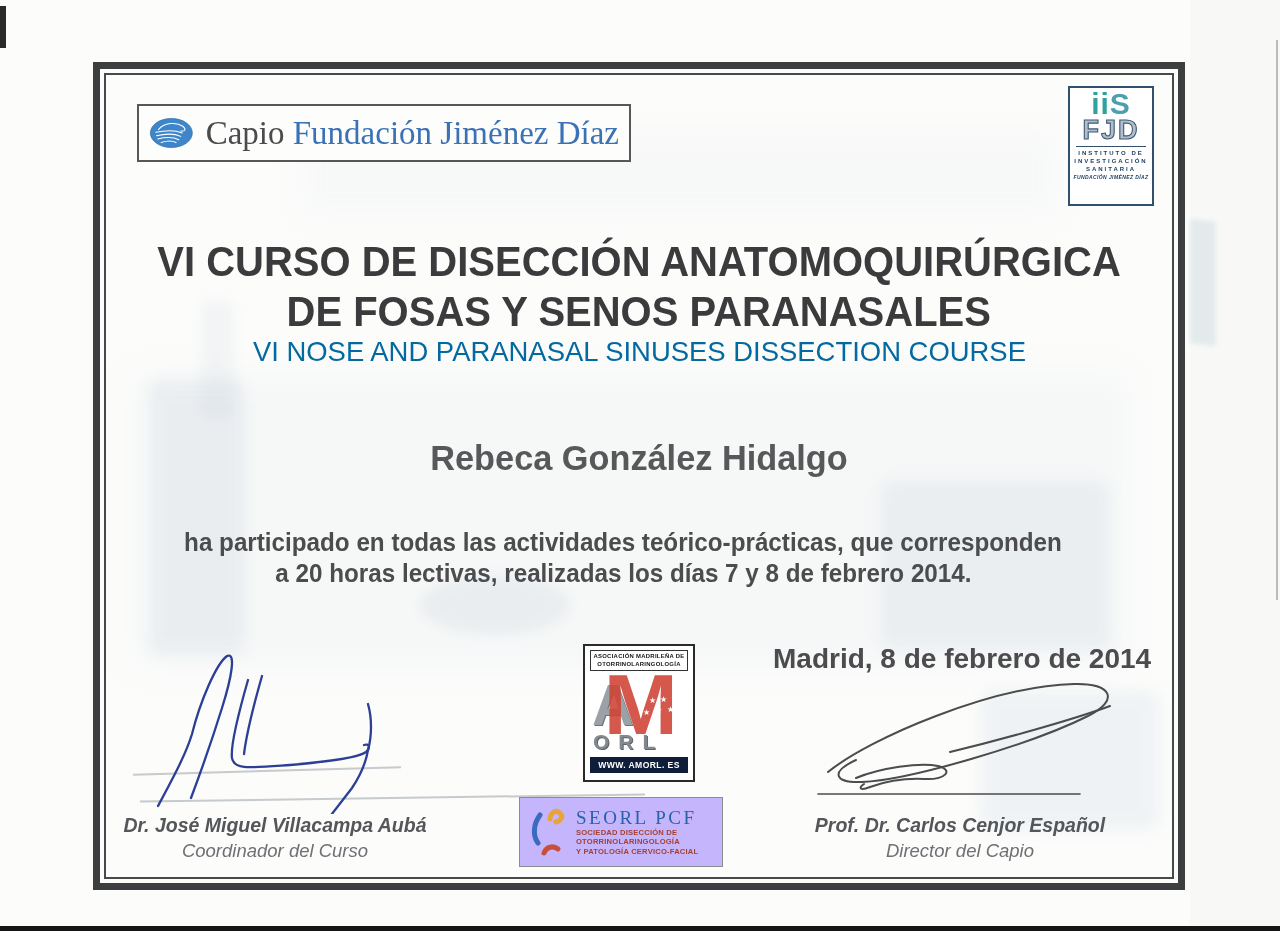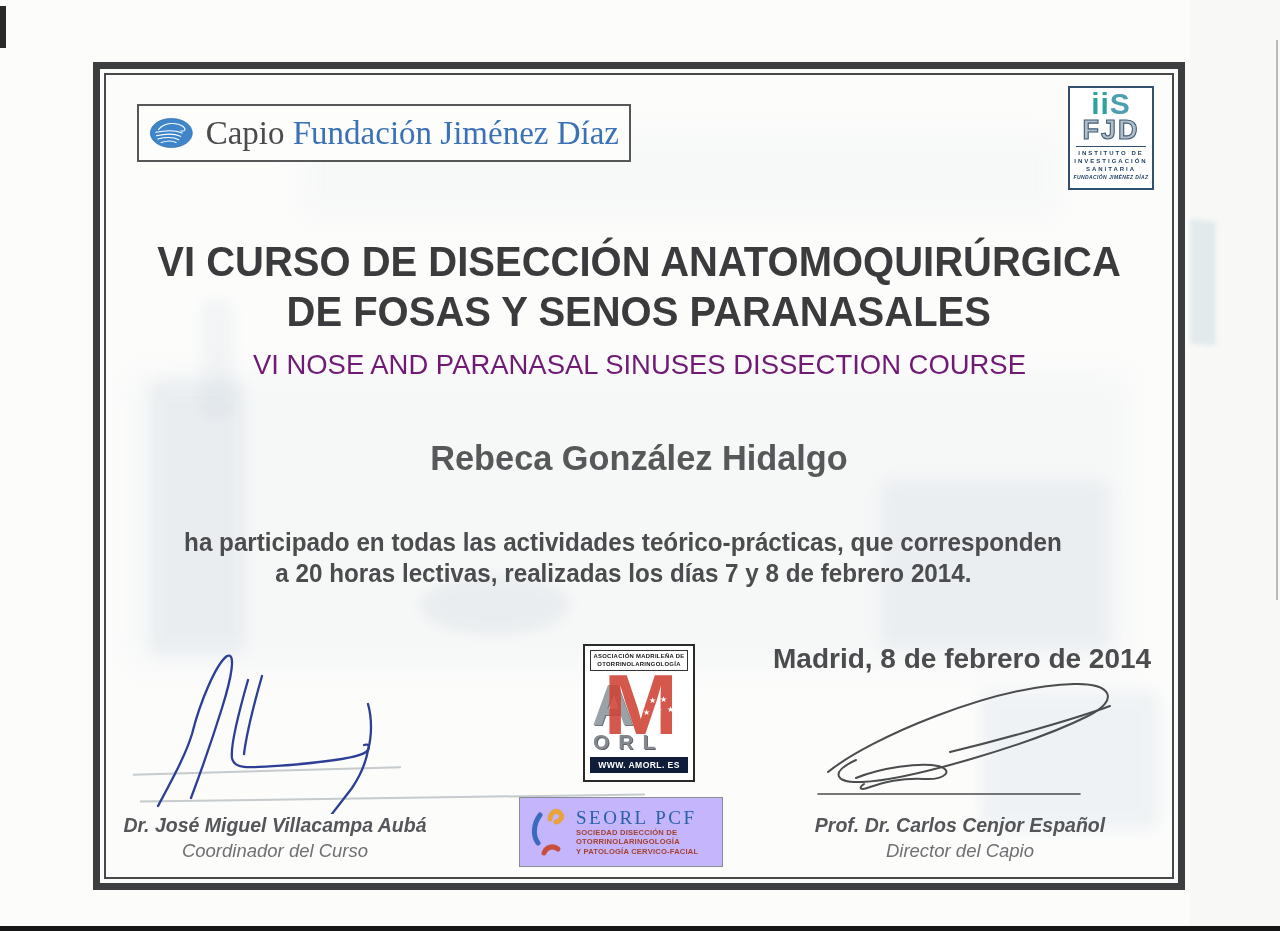--- a/index.html
+++ b/index.html
@@ -27,34 +27,34 @@
   
   .frame{position:absolute;left:93px;top:62px;width:1078px;height:814px;border:7px solid #3c3e3f;}
   .frame-inner{position:absolute;inset:4px;border:2px solid #48494b;}
   
   .capio-box{position:absolute;left:137px;top:104px;width:494px;height:58px;background:#fdfdfc;
              border:2px solid #565758;display:flex;align-items:center;padding:0 10px;box-sizing:border-box;}
   .capio-text{font-family:"Liberation Serif","DejaVu Serif",serif;font-size:33px;white-space:nowrap;margin-left:12px;}
   .capio-brand{color:#4b4b4d;}
   .capio-org{color:#3a72b5;}
   
-  .iis-box{position:absolute;left:1068px;top:86px;width:86px;height:104px;background:#fff;
+  .iis-box{position:absolute;left:1068px;top:86px;width:86px;height:120px;background:#fff;
            border:2px solid #31506e;box-sizing:border-box;text-align:center;padding-top:2px;}
   .iis-line1{font-size:30px;font-weight:bold;line-height:28px;letter-spacing:1px;}
   .iis-ii{color:#2fa39b;}
   .iis-s{color:#4d9fae;}
   .iis-fjd{font-size:27px;font-weight:bold;line-height:25px;letter-spacing:2px;color:#b3bec9;
            -webkit-text-stroke:1.1px #3c5a77;}
   .iis-rule{margin:3px 6px 2px;border-top:1px solid #31506e;}
   .iis-tiny{font-size:6px;font-weight:bold;letter-spacing:2px;line-height:8px;color:#1f3f63;}
   .iis-found{font-size:5px;font-style:italic;font-weight:bold;letter-spacing:.4px;line-height:8px;color:#1f3f63;}
   
   .title-wrap{position:absolute;left:93px;top:236px;width:1092px;text-align:center;color:#3b3b3d;}
   .title-line{font-size:43px;font-weight:bold;line-height:50px;display:inline-block;transform:scaleX(.93);white-space:nowrap;}
-  .subtitle{margin-top:13px;font-size:28px;font-weight:400;color:#701a75;display:block;}
+  .subtitle{font-size:28px;font-weight:400;color:#0369a1;display:block;}
   .subtitle span{display:inline-block;transform:scaleX(.98);white-space:nowrap;}
   .name-wrap{position:absolute;left:93px;top:438px;width:1092px;text-align:center;}
   .recipient{font-size:35px;font-weight:bold;color:#57585a;display:inline-block;transform:scaleX(.98);}
   .body-wrap{position:absolute;left:77px;top:527px;width:1092px;text-align:center;color:#4c4c4e;}
   .body-line{font-size:25.5px;font-weight:bold;line-height:31px;display:inline-block;transform:scaleX(.95);white-space:nowrap;}
   .date-wrap{position:absolute;left:773px;top:643px;width:320px;font-size:28px;font-weight:bold;color:#4c4c4e;white-space:nowrap;}
   
   .amorl-box{position:absolute;left:583px;top:644px;width:112px;height:138px;background:#fff;
              border:2px solid #2a2a2a;box-sizing:border-box;}
   .amorl-top{margin:4px 5px 0;border:1px solid #333;padding:2px 1px;font-size:5.9px;font-weight:bold;

